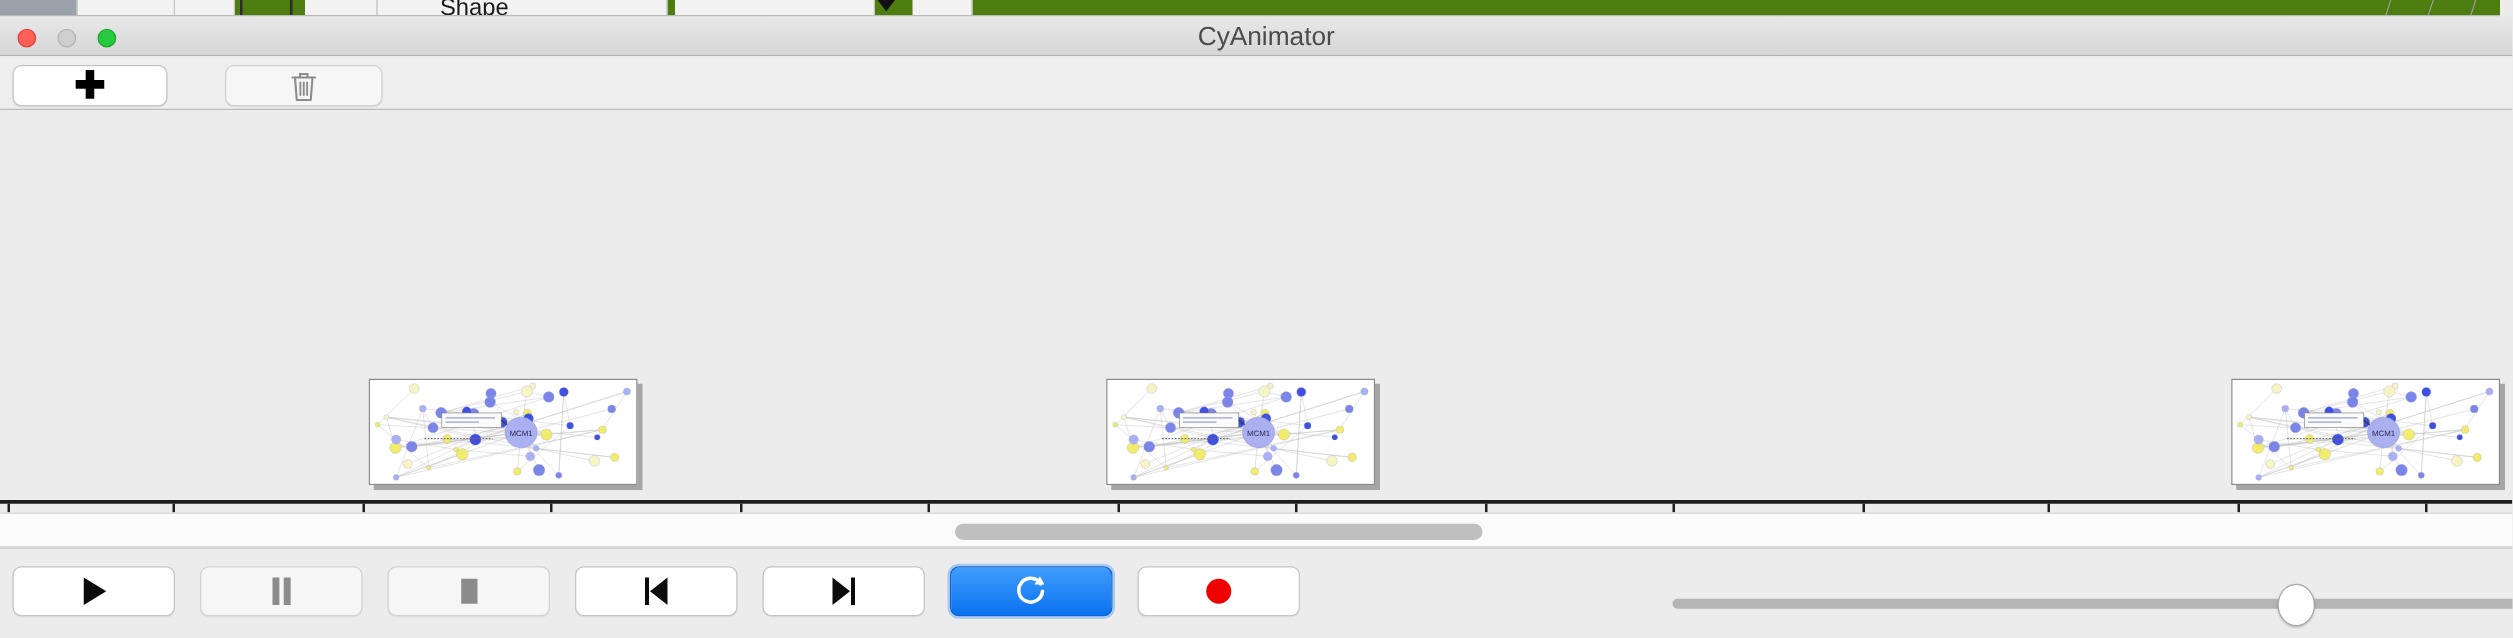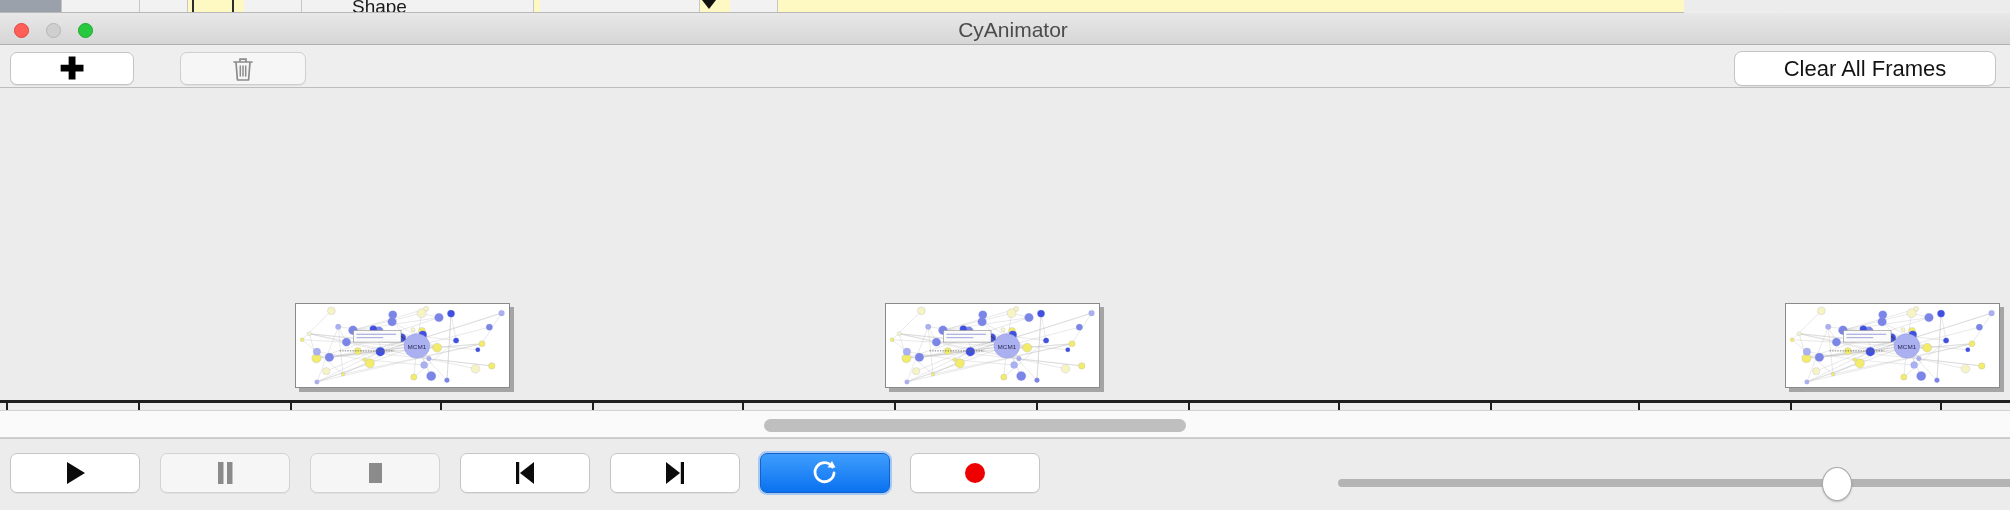--- a/index.html
+++ b/index.html
@@ -6,22 +6,22 @@
   html, body {
     width: 2010px; height: 510px;
     font-family: "Liberation Sans", sans-serif;
     background: #ececec;
     overflow: hidden;
   }
   #app { position: relative; width: 2010px; height: 510px; }
 
   
   .bg-strip {
-    position: absolute; left: 0; top: 0; width: 1684px; height: 13px;
-    background: #fef9c3;
+    position: absolute; left: 0; top: 0; width: 2000px; height: 13px;
+    background: #4d7c0f;
     border-bottom: 1px solid #b9b9b9;
     overflow: hidden;
   }
   .bg-tab {
     position: absolute; top: 0; height: 13px;
     background: #f2f2f2; border-right: 1px solid #c6c6c6;
   }
   .bg-tab.sel { background: #9aa1ab; }
   .bg-text {
     position: absolute; font-size: 19px; color: #1b1b1b;
@@ -167,23 +167,20 @@
   <div class="toolbar">
     <div class="btn btn-add">
       <span class="plus-glyph">✚</span>
     </div>
     <div class="btn btn-del dim">
       <svg class="trash-ico" viewBox="0 0 22 26">
         <path d="M2 6 h18 M8 6 V3.2 h6 V6" fill="none" stroke="#8c8c8c" stroke-width="1.7" stroke-linecap="round"></path>
         <path d="M4 6 l1.4 18 h11.2 L18 6" fill="none" stroke="#8c8c8c" stroke-width="1.7" stroke-linejoin="round"></path>
         <path d="M8.3 10 v10 M11 10 v10 M13.7 10 v10" stroke="#8c8c8c" stroke-width="1.5" stroke-linecap="round"></path>
       </svg>
-    </div>
-    <div class="btn btn-clear">
-      <span>Clear All Frames</span>
     </div>
   </div>
 
   <div class="timeline">
     <div class="tl-track"></div>
 
     <div id="frames-host">
         <div class="frame" title="MCM1 network keyframe" style="left: 295px;">
           <svg viewBox="0 0 215 85" preserveAspectRatio="none">
     <rect width="215" height="85" fill="#ffffff"></rect>

